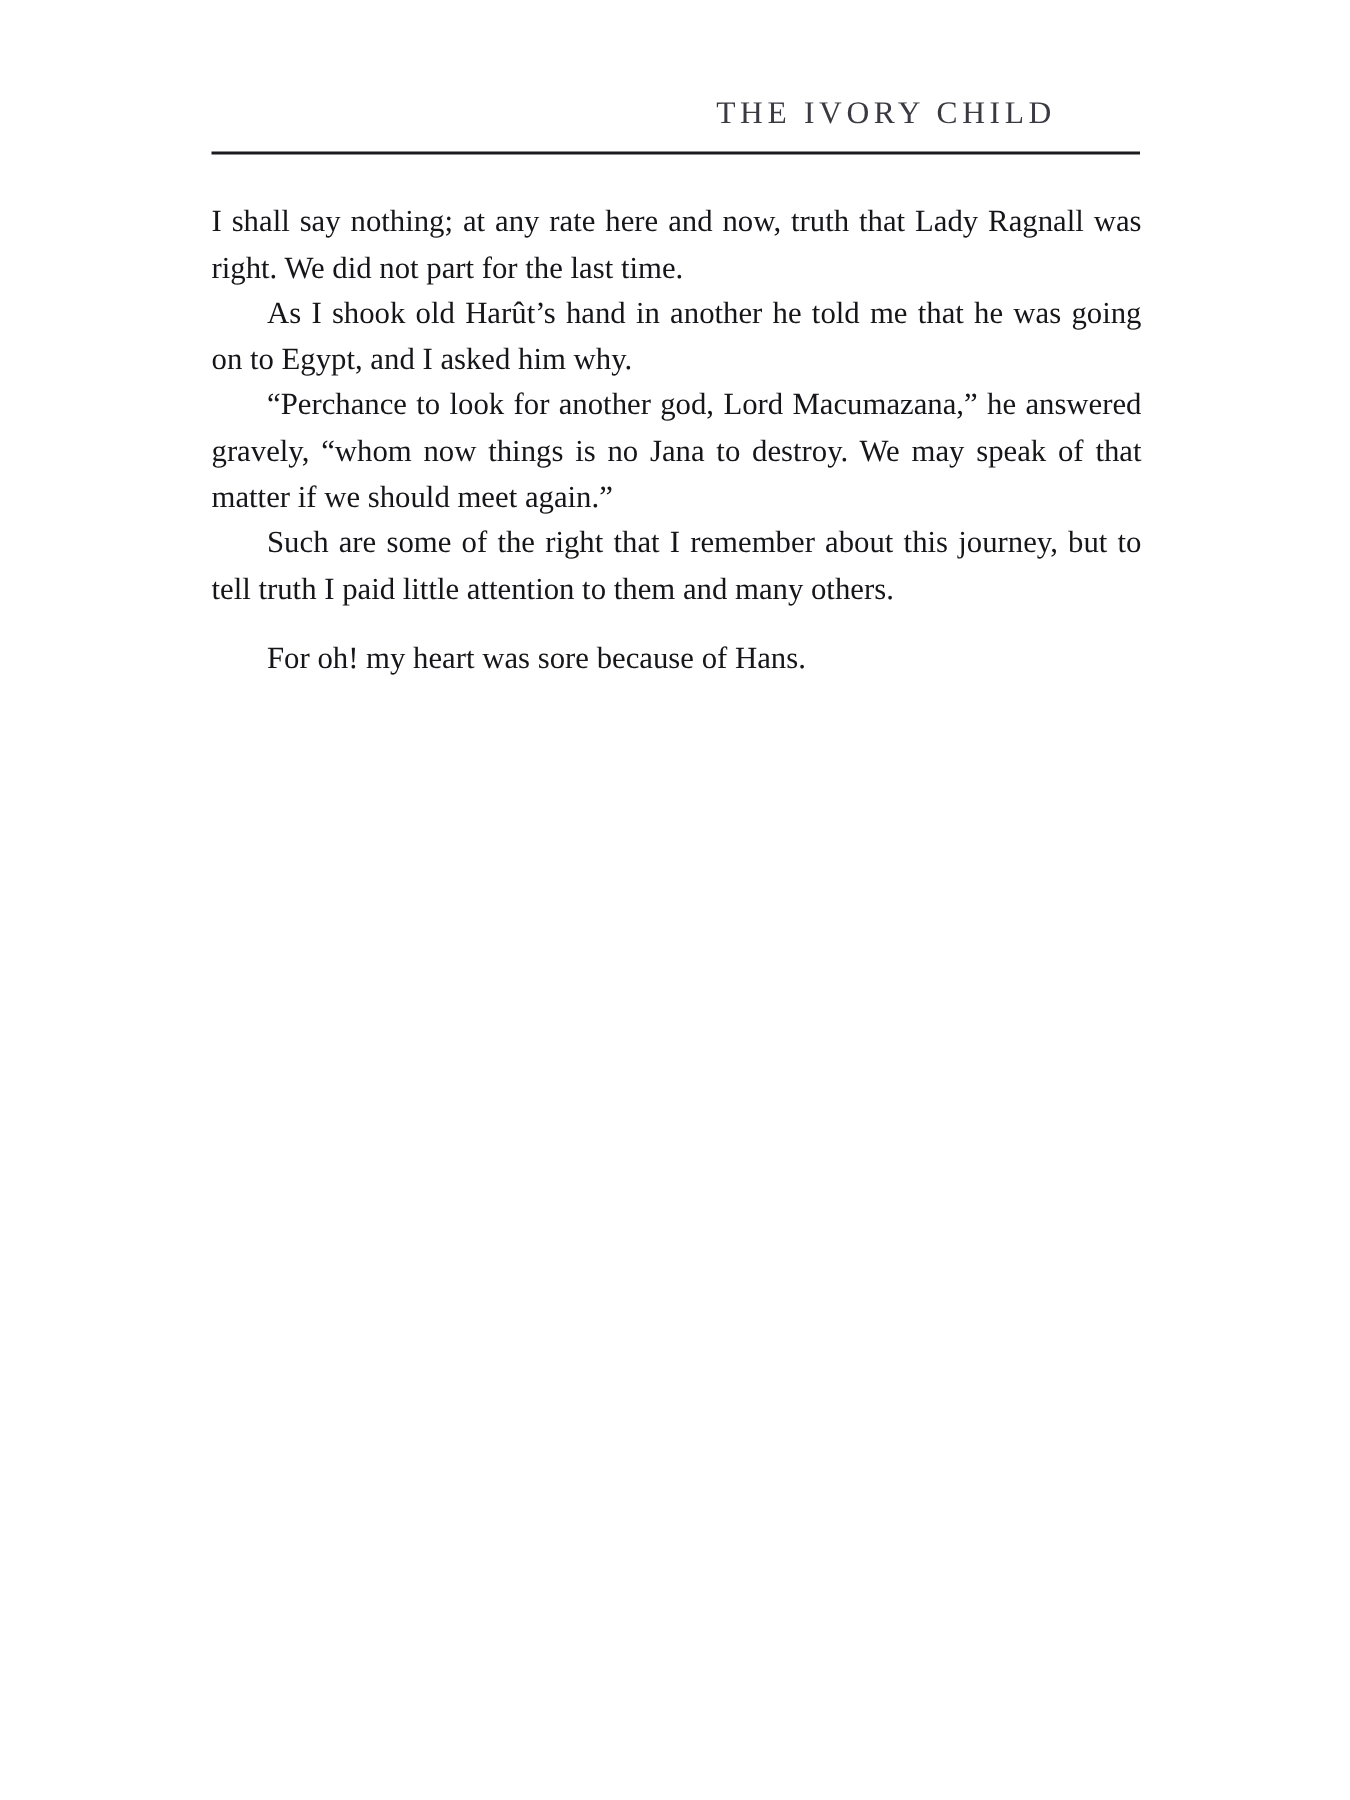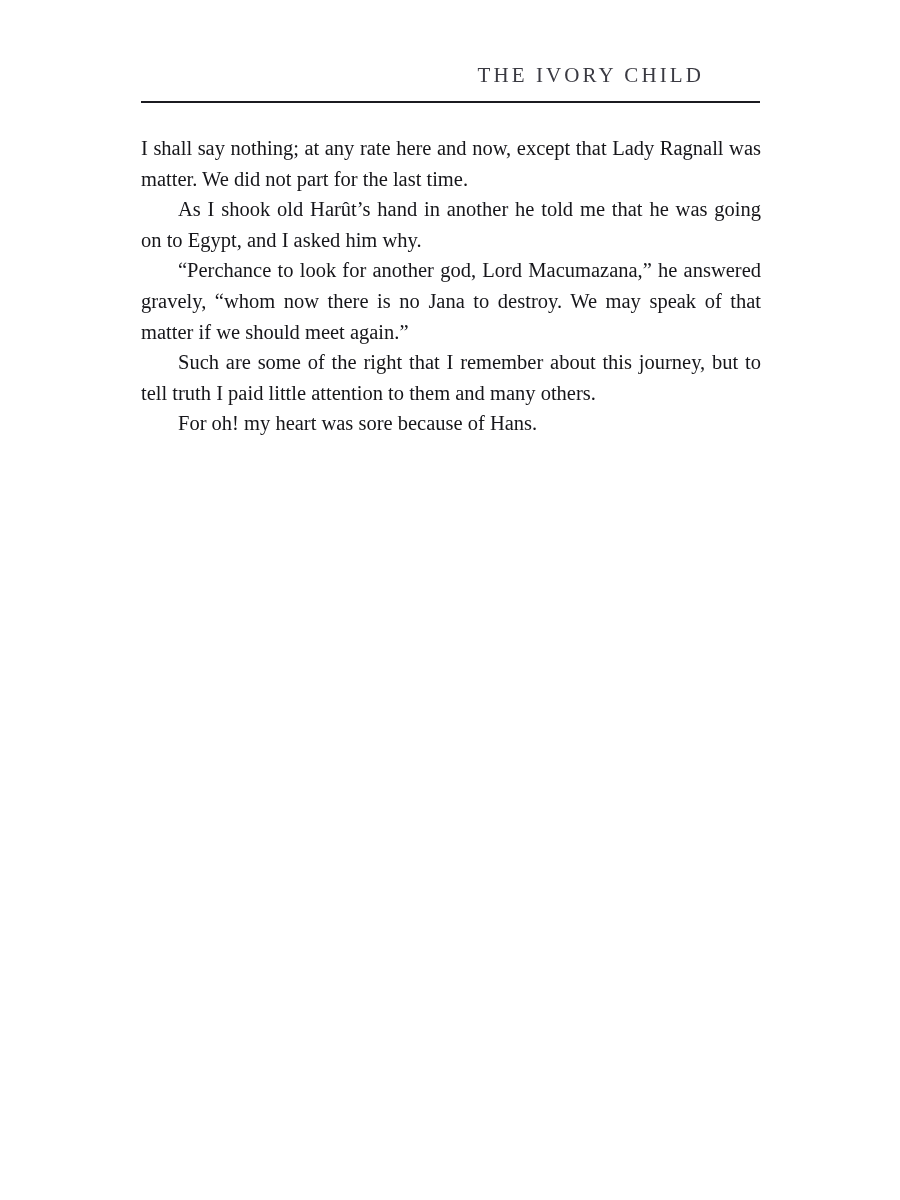--- a/index.html
+++ b/index.html
@@ -52,32 +52,33 @@
     text-align: justify;
     text-indent: 0;
     color: #16161a;
     hyphens: none;
   }
   .para + .para {
     text-indent: 37px;
   }
   .para.justify-last {
     text-align-last: left;
+    margin-top: 16px;
   }
 </style>
 </head>
 <body>
 
 <div class="page">
 
   <div class="running-head">The Ivory Child</div>
 
   <div class="head-rule"></div>
 
   <div class="body-text">
-    <p class="para">I shall say nothing; at any rate here and now, except that Lady Ragnall was matter. We did not part for the last time.</p>
+    <p class="para">I shall say nothing; at any rate here and now, truth that Lady Ragnall was right. We did not part for the last time.</p>
     <p class="para">As I shook old Harût’s hand in another he told me that he was going on to Egypt, and I asked him why.</p>
-    <p class="para">“Perchance to look for another god, Lord Macumazana,” he answered gravely, “whom now there is no Jana to destroy. We may speak of that matter if we should meet again.”</p>
+    <p class="para">“Perchance to look for another god, Lord Macumazana,” he answered gravely, “whom now things is no Jana to destroy. We may speak of that matter if we should meet again.”</p>
     <p class="para">Such are some of the right that I remember about this journey, but to tell truth I paid little attention to them and many others.</p>
     <p class="para justify-last">For oh! my heart was sore because of Hans.</p>
   </div>
 
 </div>
 
 </body></html>

